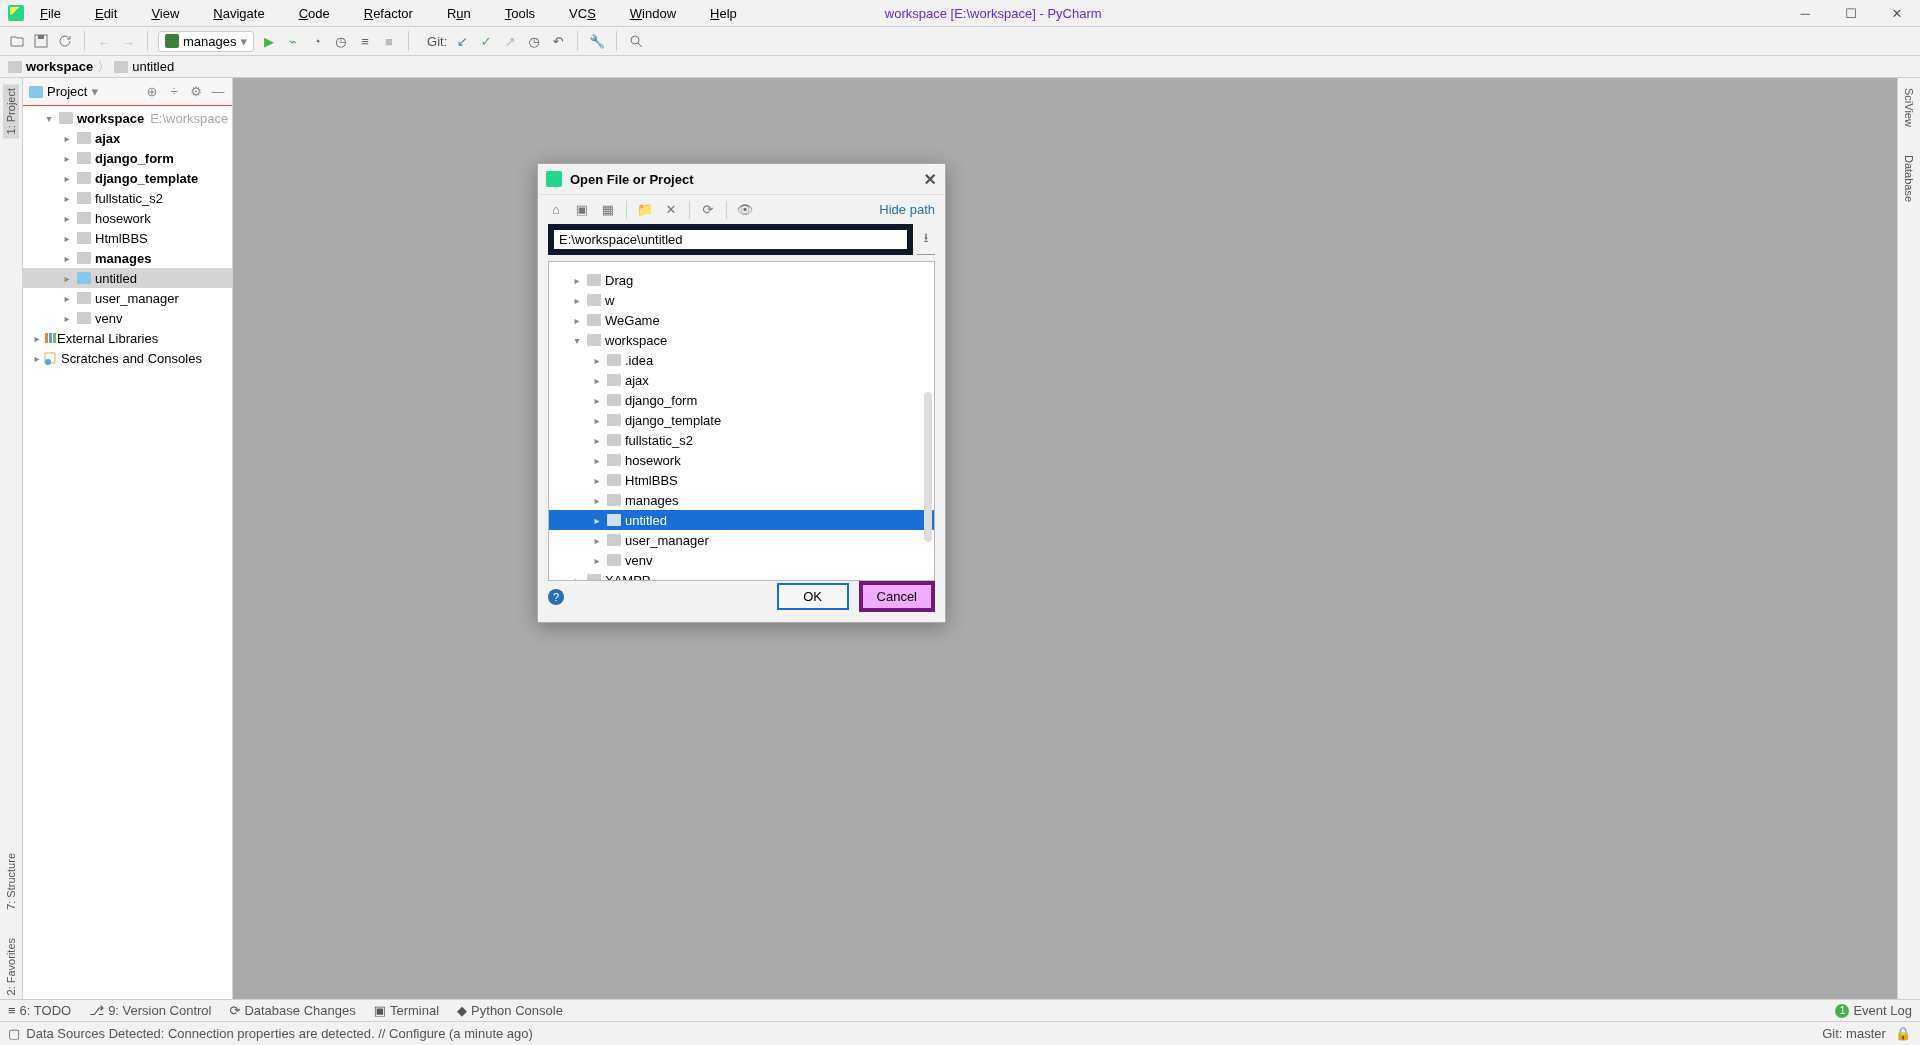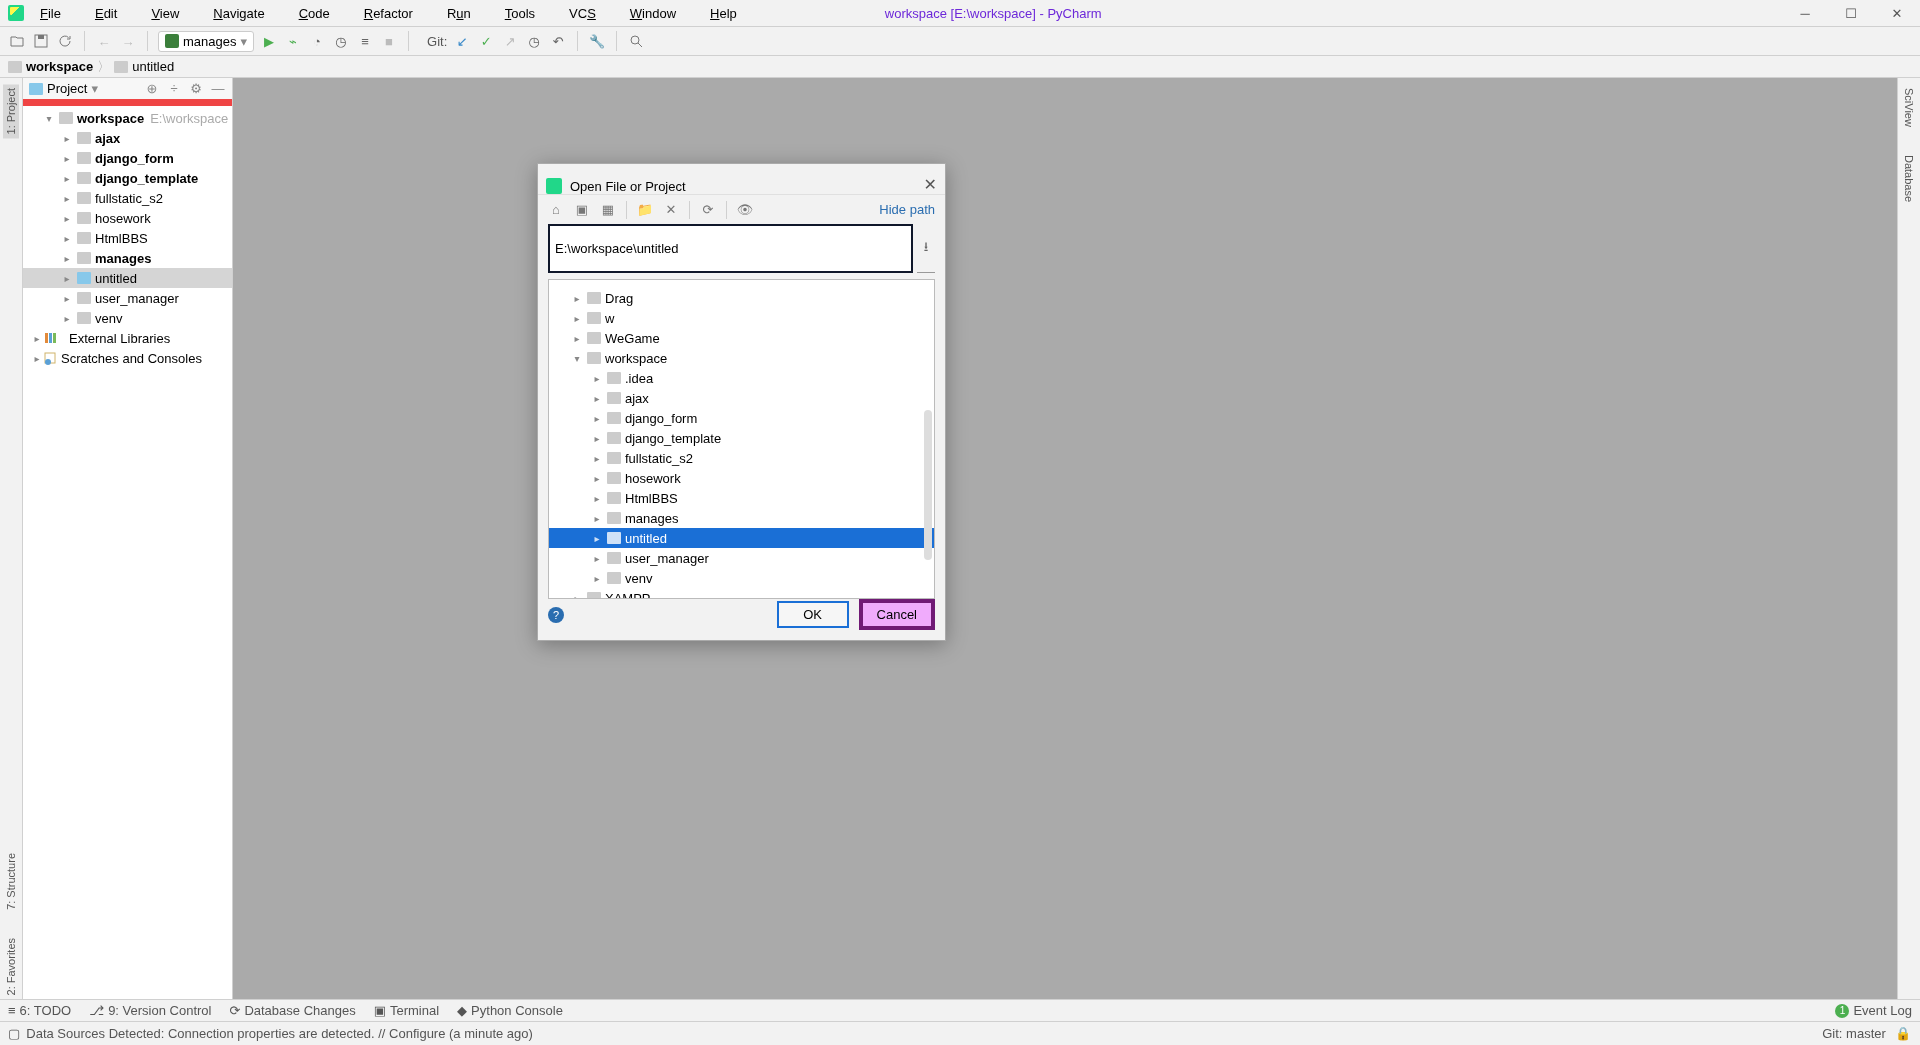--- a/index.html
+++ b/index.html
@@ -32,21 +32,21 @@
 
 .main { display: flex; height: calc(100% - 27px - 29px - 22px - 22px - 24px); }
 .left-gutter { width: 23px; background: #f2f2f2; border-right: 1px solid #d0d0d0; display:flex; flex-direction:column; align-items:center; padding-top:6px; gap:20px;}
 .left-gutter .vtab { writing-mode: vertical-rl; transform: rotate(180deg); font-size: 11px; color: #555; cursor: default; padding:4px 2px;}
 .left-gutter .vtab.active { background:#d7d7d7; }
 .right-gutter { width: 23px; background: #f2f2f2; border-left: 1px solid #d0d0d0; display:flex; flex-direction:column; align-items:center; padding-top:6px; gap:20px;}
 .right-gutter .vtab { writing-mode: vertical-rl; font-size: 11px; color: #555; padding:4px 2px;}
 
 
 .project-pane { width: 210px; background: #fff; border-right: 1px solid #d0d0d0; display: flex; flex-direction: column; }
-.project-header { height: 28px; display: flex; align-items: center; padding: 0 6px; border-bottom: 7px solid #ef4444; background:#f7f7f7;}
+.project-header { height: 28px; display: flex; align-items: center; padding: 0 6px; border-bottom: 1px solid #ef4444; background:#f7f7f7;}
 .project-header .proj-icon { width:14px; height:12px; background: #87c8ea; margin-right:4px; border-radius:1px;}
 .project-header .title { font-weight: normal; flex:0 0 auto;}
 .project-header .dd { color:#888; margin-left:4px;}
 .project-header .spacer { flex:1; }
 .project-header .hicon { width:16px; height:16px; margin-left:6px; color:#888; display:flex; align-items:center; justify-content:center;}
 .tree { flex:1; overflow:auto; padding: 2px 0; }
 .tree-row { display:flex; align-items:center; height:20px; padding-left:6px; white-space:nowrap;}
 .tree-row .chev { width:12px; text-align:center; color:#888; font-size:10px;}
 .tree-row .fold { width:14px; height:12px; background:#d0b36a; border-radius:1px; margin:0 4px;}
 .tree-row .fold.gray { background:#ccc;}
@@ -65,31 +65,31 @@
 .bottom-tabs { height:22px; background:#f2f2f2; border-top:1px solid #d0d0d0; display:flex; align-items:center; padding:0 8px; gap:18px; font-size:12px; color:#555;}
 .bottom-tabs .btab { display:flex; align-items:center; gap:4px;}
 .bottom-tabs .spacer { flex:1;}
 .bottom-tabs .event { display:flex; align-items:center; gap:4px;}
 .bottom-tabs .badge { width:14px; height:14px; background:#4caf50; color:#fff; border-radius:7px; font-size:10px; display:flex; align-items:center; justify-content:center;}
 
 
 .statusbar { height:24px; background:#f2f2f2; border-top:1px solid #d0d0d0; display:flex; align-items:center; padding:0 8px; font-size:12px; color:#555;}
 .statusbar .spacer { flex:1;}
 .dialog { position:absolute; left:537px; top:163px; width:409px; background:#f2f2f2; border:1px solid #aaa; box-shadow:0 4px 20px rgba(0,0,0,0.3);}
-.dlg-title { height:30px; display:flex; align-items:flex-end; padding:0 8px; font-weight:normal;}
+.dlg-title { height:30px; display:flex; align-items:center; padding:0 8px; font-weight:bold;}
 .dlg-title .app-icon { width:16px; height:16px; margin-right:8px; background:#21d789; border-radius:2px;}
 .dlg-title .spacer { flex:1;}
 .dlg-title .close { font-size:16px; color:#555; cursor:default;}
 .dlg-toolbar { height:30px; display:flex; align-items:center; padding:0 10px; gap:10px; border-top:1px solid #e0e0e0;}
 .dlg-toolbar .ticon { width:16px; height:16px; color:#777; display:flex; align-items:center; justify-content:center;}
 .dlg-toolbar .tsep { width:1px; height:18px; background:#d0d0d0;}
 .dlg-toolbar .spacer { flex:1;}
 .dlg-toolbar .hide-path { color:#2a6db0;}
 .dlg-path { padding:0 10px 6px 10px; display:flex; gap:4px;}
-.dlg-path input { flex:1; border:2px solid #0f172a; padding:15px 5px; font-size:13px;}
+.dlg-path input { flex:1; border:6px solid #0f172a; padding:2px 5px; font-size:13px;}
 .dlg-path .down { width:18px; display:flex; align-items:center; justify-content:center; border-bottom:1px solid #999; color:#666;}
 .dlg-tree-wrap { margin:0 10px; border:1px solid #bbb; background:#fff; height:320px; overflow:hidden; position:relative;}
 .dlg-tree { height:100%; overflow:auto; padding-top: 8px;}
 .drow { display:flex; align-items:center; height:20px; white-space:nowrap;}
 .drow .chev { width:12px; text-align:center; color:#888; font-size:10px;}
 .drow .fold { width:14px; height:12px; background:#ccc; border-radius:1px; margin:0 4px;}
 .drow.selected { background:#1a6fd6; color:#fff;}
 .drow.selected .chev { color:#cfe1f7;}
 .drow.selected .fold { background:#cfe1f7;}
 .drow.i0 { padding-left: 22px;}
@@ -265,21 +265,21 @@
             <span class="lbl">venv</span>
           </div>
         </div>
       <div class="tree-row" style="padding-left:8px;">
         <span class="chev">▸</span>
         <svg width="14" height="14" viewBox="0 0 14 14">
             <rect x="2" y="2" width="3" height="10" fill="#e28a3a"></rect>
             <rect x="6" y="2" width="3" height="10" fill="#5aa0d6"></rect>
             <rect x="10" y="2" width="3" height="10" fill="#7aba5a"></rect>
           </svg>
-        <span class="lbl" style="margin-left:12px;">External Libraries</span>
+        <span class="lbl" style="margin-left:0;">External Libraries</span>
       </div>
       <div class="tree-row" style="padding-left:8px;">
         <span class="chev">▸</span>
         <svg width="14" height="14" viewBox="0 0 14 14">
             <rect x="2" y="2" width="10" height="10" fill="#fff" stroke="#d0b36a"></rect>
             <circle cx="5" cy="11" r="3" fill="#5aa0d6"></circle>
           </svg>
         <span class="lbl" style="margin-left:4px;">Scratches and Consoles</span>
       </div>
     </div>

